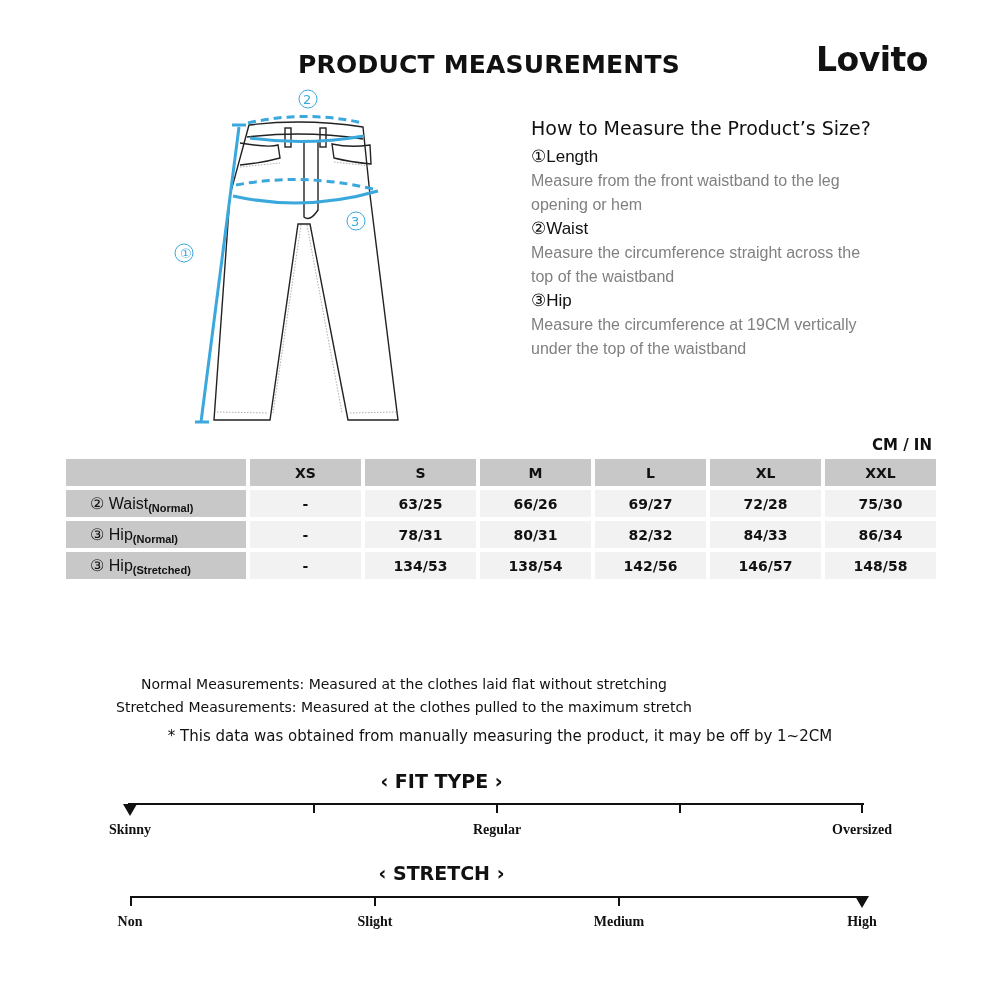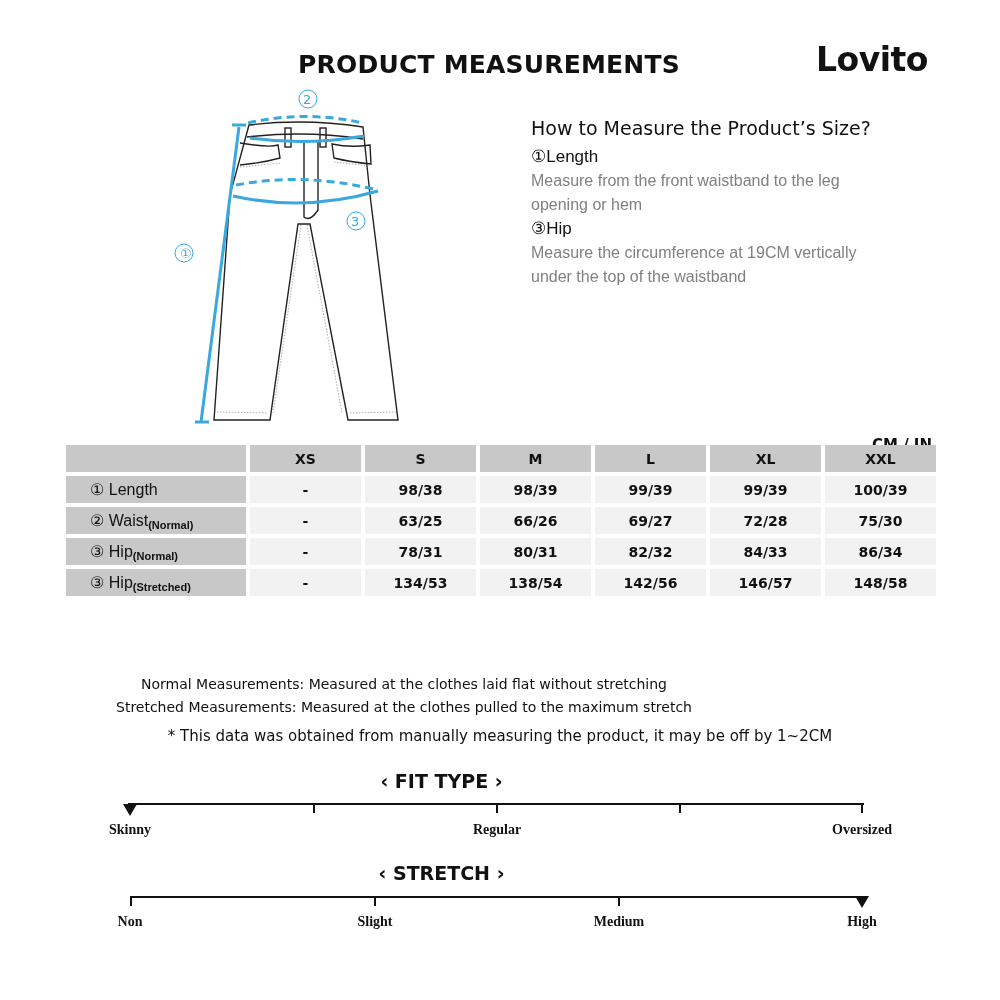--- a/index.html
+++ b/index.html
@@ -7,21 +7,21 @@
     .abs { position:absolute; }
     .title { left:0; width:980px; top:50px; text-align:center; font-family:"DejaVu Sans", sans-serif; font-weight:bold; font-size:25px; letter-spacing:0.2px; color:#111; }
     .title span { display:inline-block; margin-left:-2px; }
     .brand { left:816px; top:40px; font-family:"DejaVu Sans", sans-serif; font-weight:bold; font-size:33px; color:#111; letter-spacing:-0.5px;text-align:center; }
     .diagram { left:170px; top:80px; width:250px; height:350px; }
     .howto { left:531px; top:117px; width:380px; }
     .howto h2 { margin:0 0 6px 0; font-family:"DejaVu Sans", sans-serif; font-weight:normal; font-size:19px; color:#111; }
     .howto .item-title { font-size:17px; color:#111; line-height:24px; }
     .howto .item-desc { font-size:16px; color:#808080; line-height:24px; }
     .unit { right:68px; top:436px; font-family:"DejaVu Sans", sans-serif; font-weight:bold; font-size:15px; color:#111; }
-    table.size { position:absolute; left:66px; top:445px; border-collapse:separate; border-spacing:4px 4px; margin:-4px; }
+    table.size { position:absolute; left:66px; top:459px; border-collapse:separate; border-spacing:4px 4px; margin:-4px; }
     table.size td, table.size th { height:27px; padding:0; text-align:center; font-family:"DejaVu Sans", sans-serif; font-size:14px; font-weight:bold; color:#111; }
     table.size th { background:#c8c8c8; }
     table.size th.corner { width:180px; }
     table.size th.col { width:111px; }
     table.size td.label { background:#c8c8c8; text-align:left; padding-left:24px; font-family:"Liberation Sans", sans-serif; font-weight:normal; font-size:16px; width:156px; }
     table.size td.label sub { font-size:11px; vertical-align:baseline; position:relative; top:3px; font-weight:bold; }
     table.size td.val { background:#f2f2f2; }
     .notes { left:0; width:808px; top:673px; text-align:center; font-family:"DejaVu Sans", sans-serif; font-size:14px; line-height:23px; color:#111; }
     .disclaimer { left:0; width:1000px; top:727px; text-align:center; font-family:"DejaVu Sans", sans-serif; font-size:15px; color:#111; }
     .scale-title { left:0; width:883px; text-align:center; font-family:"DejaVu Sans", sans-serif; font-weight:bold; font-size:19px; color:#111; }
@@ -82,20 +82,25 @@
 </div>
 
 <div class="abs howto">
   <h2>How to Measure the Product’s Size?</h2>
   <div>
     <div class="item-title">①Length</div>
     <div class="item-desc">Measure from the front waistband to the leg</div>
     <div class="item-desc">opening or hem</div>
   </div>
   <div>
+    <div class="item-title">②Waist</div>
+    <div class="item-desc">Measure the circumference straight across the</div>
+    <div class="item-desc">top of the waistband</div>
+  </div>
+  <div>
     <div class="item-title">③Hip</div>
     <div class="item-desc">Measure the circumference at 19CM vertically</div>
     <div class="item-desc">under the top of the waistband</div>
   </div>
 </div>
 
 <div class="abs unit">CM / IN</div>
 
 <table class="size">
   <thead>
@@ -103,29 +108,20 @@
       <th class="corner"></th>
       <th class="col">XS</th>
       <th class="col">S</th>
       <th class="col">M</th>
       <th class="col">L</th>
       <th class="col">XL</th>
       <th class="col">XXL</th>
     </tr>
   </thead>
   <tbody>
-    <tr>
-      <td class="label"><span>①</span> <span>Length</span><sub></sub></td>
-      <td class="val">-</td>
-      <td class="val">98/38</td>
-      <td class="val">98/39</td>
-      <td class="val">99/39</td>
-      <td class="val">99/39</td>
-      <td class="val">100/39</td>
-    </tr>
     <tr>
       <td class="label"><span>②</span> <span>Waist</span><sub>(Normal)</sub></td>
       <td class="val">-</td>
       <td class="val">63/25</td>
       <td class="val">66/26</td>
       <td class="val">69/27</td>
       <td class="val">72/28</td>
       <td class="val">75/30</td>
     </tr>
     <tr>

